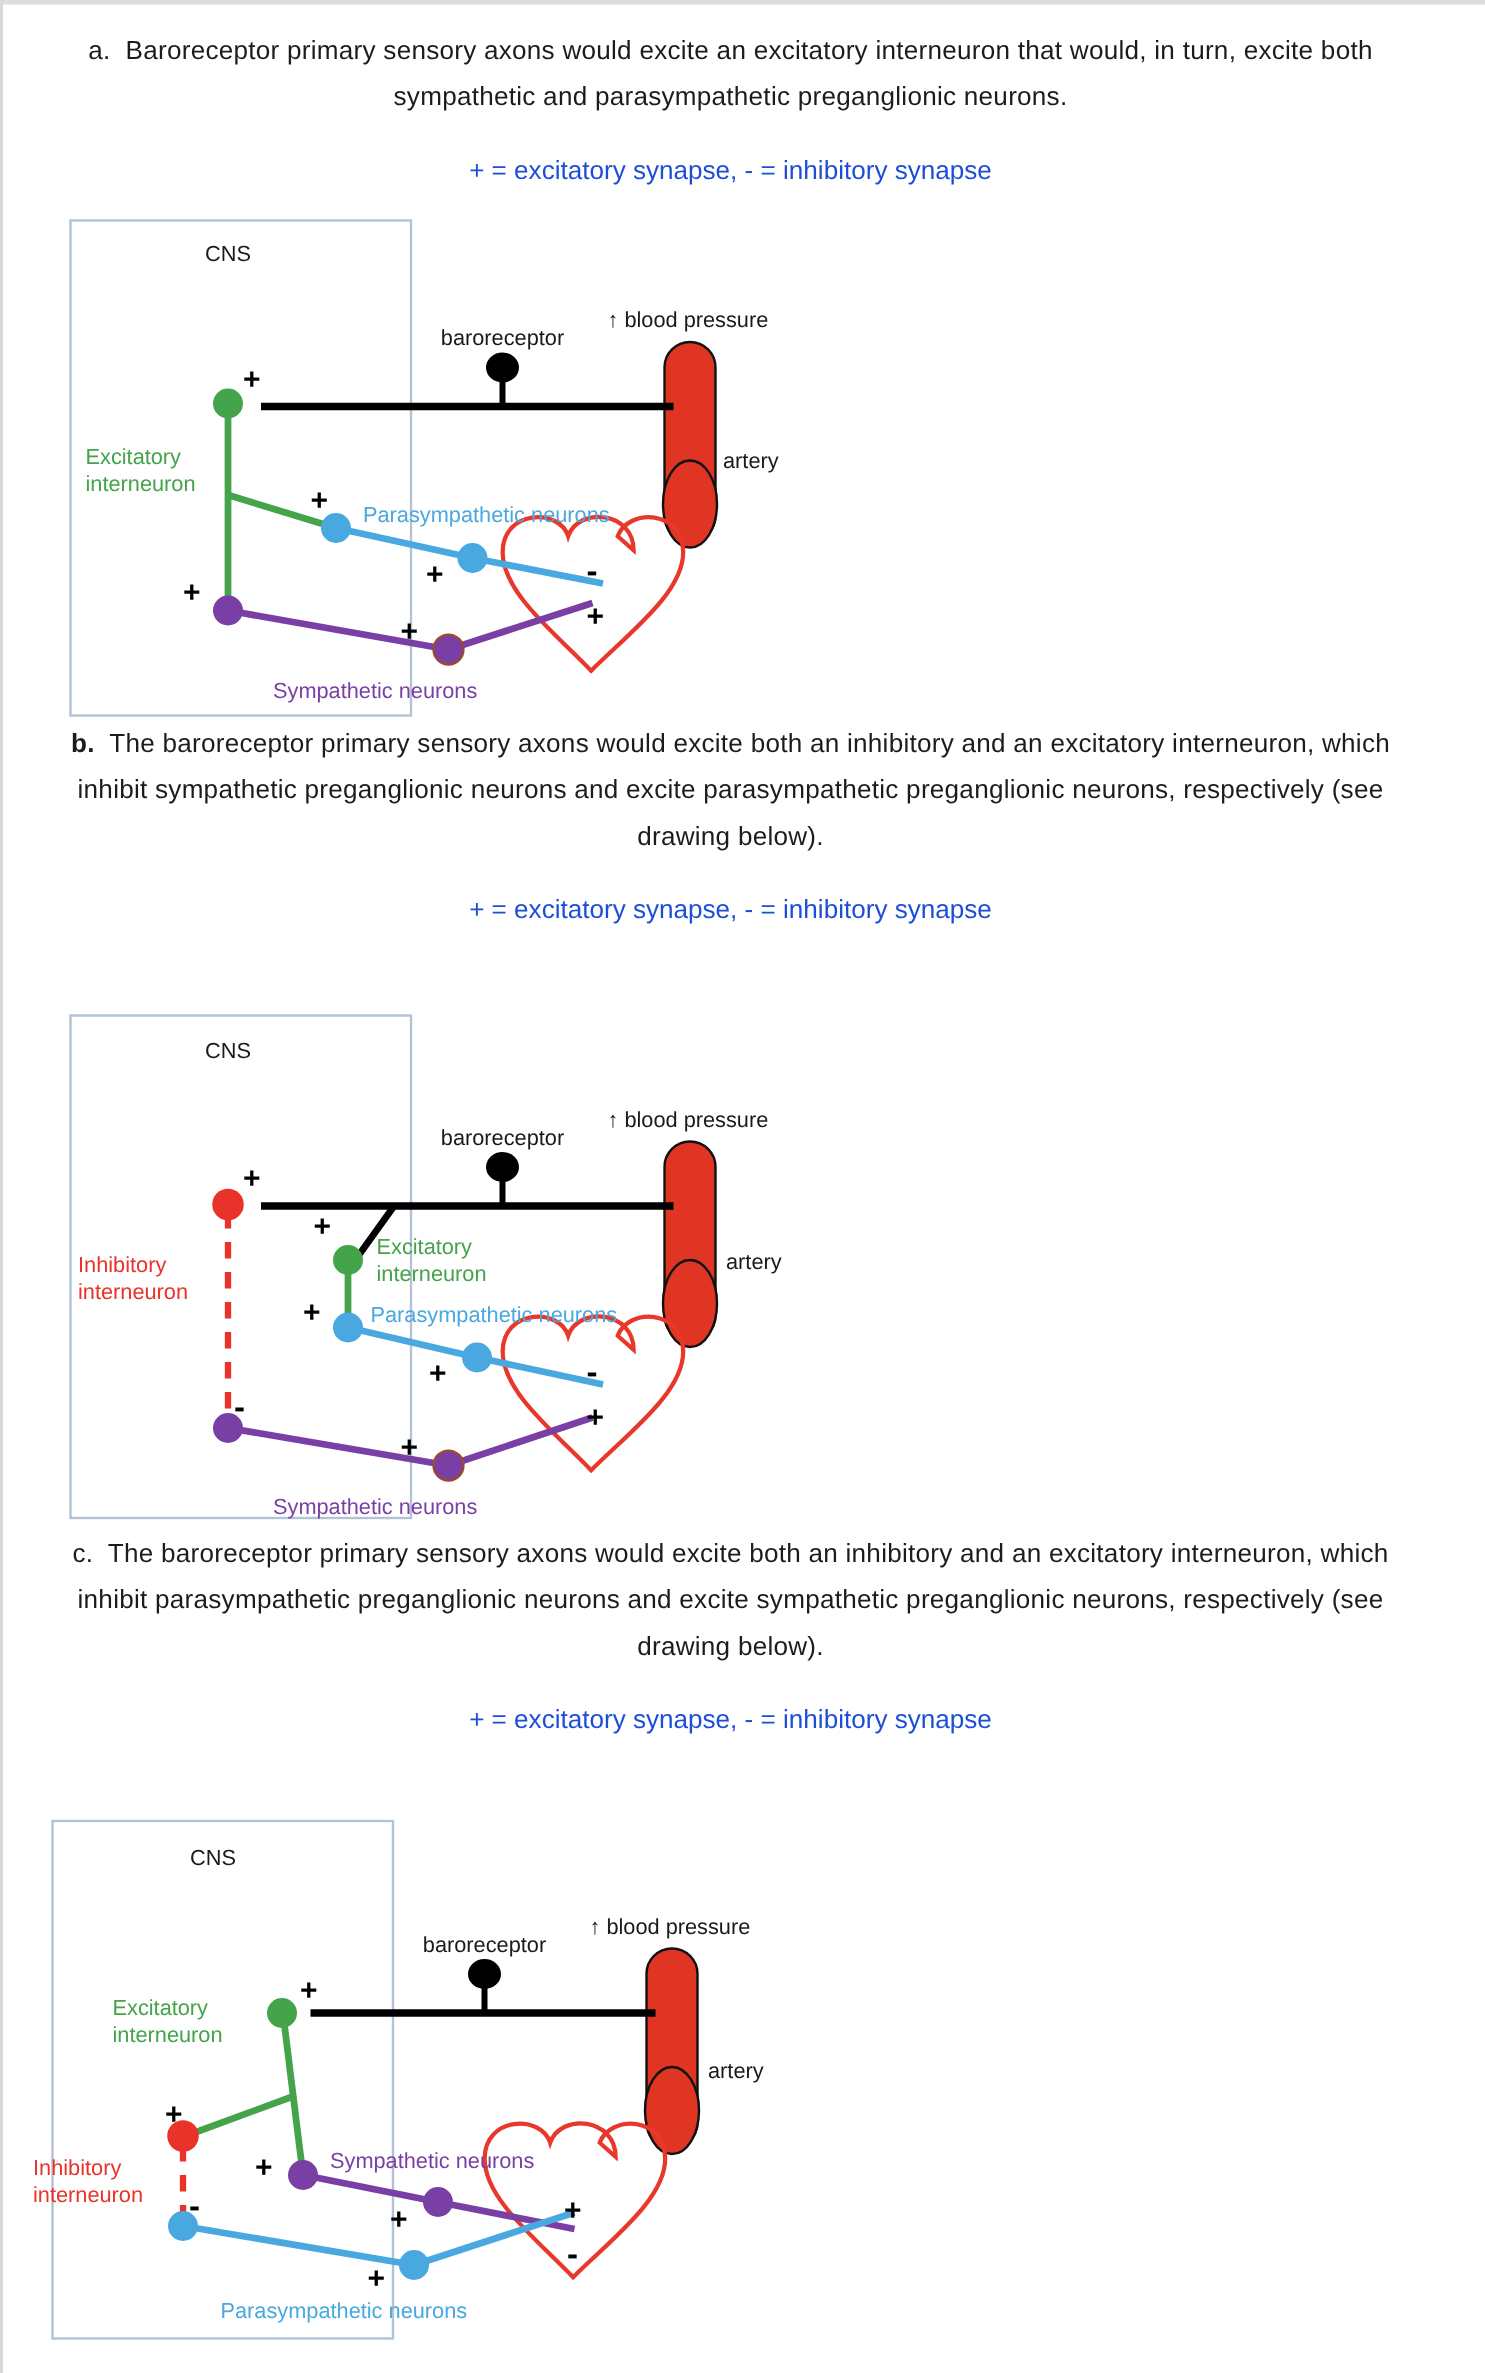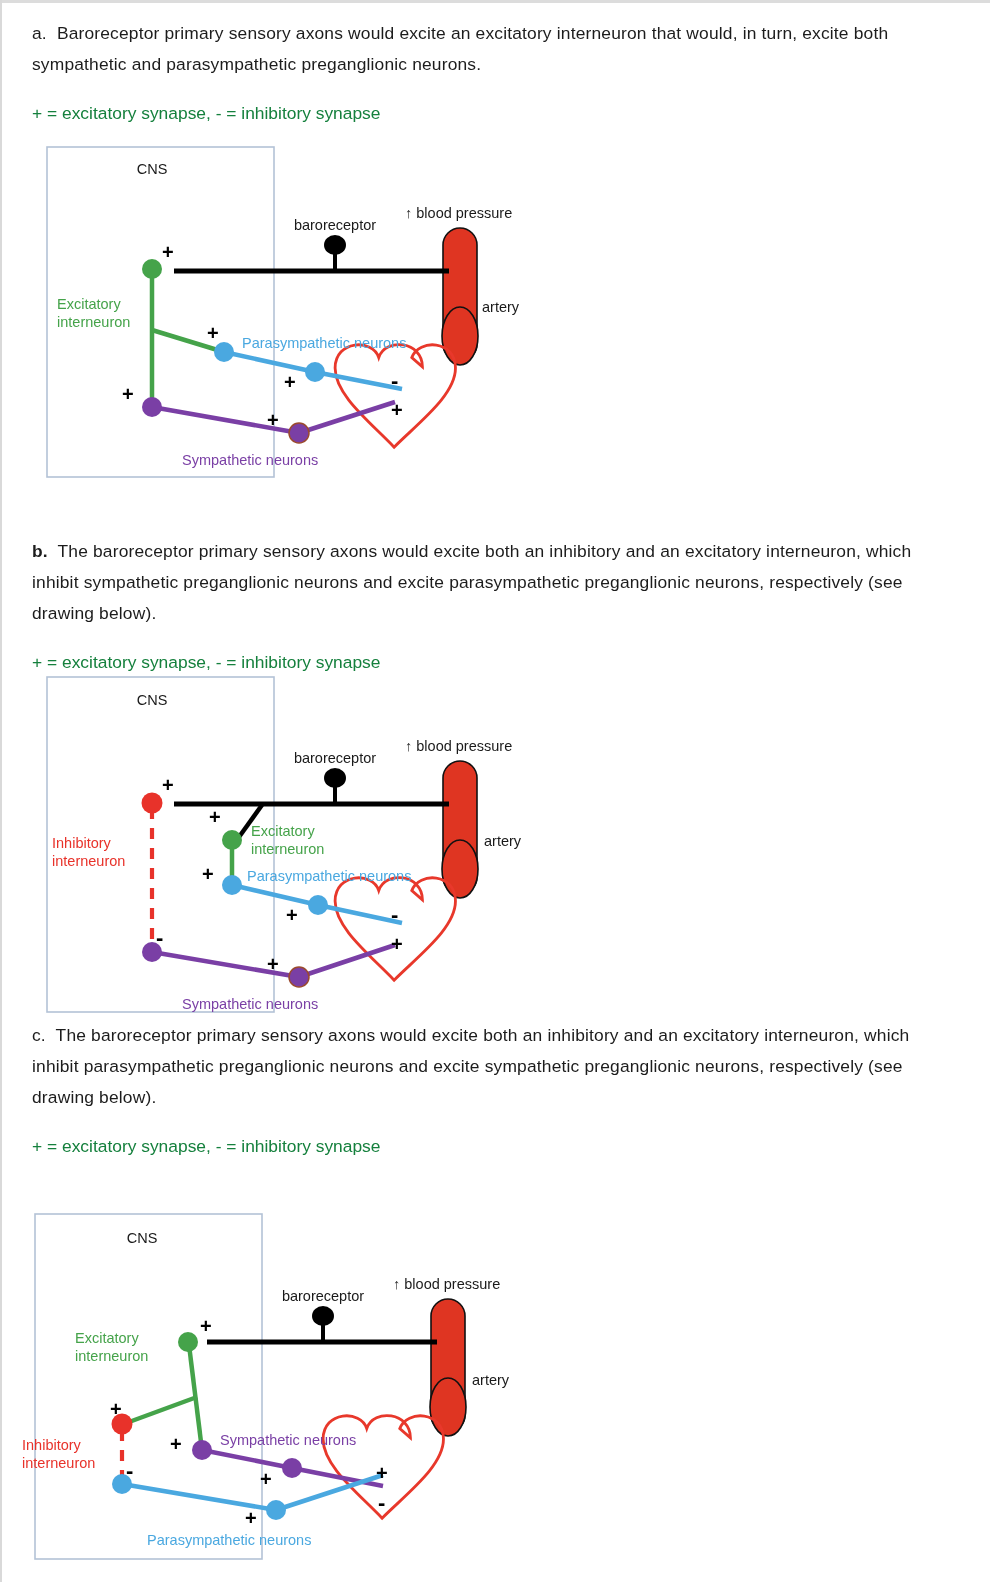--- a/index.html
+++ b/index.html
@@ -9,27 +9,27 @@
     color:#1a1a1a;
     -webkit-font-smoothing:antialiased;
   }
   .page{
     position:absolute;inset:0;
     border-left:2px solid #d9d9d9;
     box-sizing:border-box;
     overflow:hidden;
   }
   .topline{position:absolute;left:0;top:0;width:990px;height:3px;background:#dcdcdc;}
-  .block{position:absolute;left:30px;width:910px;}
+  .block{position:absolute;left:30px;width:910px;text-align:center;}
   .para{
     font-size:17.4px;line-height:31px;color:#1c1c1c;
     letter-spacing:0.01em;
   }
   .para b{font-weight:700;}
-  .legend{font-size:17.4px;line-height:31px;color:#15803d;}
+  .legend{font-size:17.4px;line-height:31px;color:#1d4ed8;}
   .fig{position:absolute;left:0;}
   svg{display:block;overflow:visible;}
   text{font-family:"Liberation Sans", sans-serif;}
   .lbl{font-size:14.5px;}
   .plus{font-size:20px;font-weight:700;fill:#000;font-family:"Liberation Sans", sans-serif;}
   .minus{font-size:22px;font-weight:700;fill:#000;font-family:"Liberation Sans", sans-serif;}
 </style>
 </head>
 <body>
 
@@ -85,21 +85,21 @@
     <text class="plus" x="160" y="119">+</text>
     <text class="plus" x="205" y="200">+</text>
     <text class="plus" x="120" y="261">+</text>
     <text class="plus" x="282" y="249">+</text>
     <text class="plus" x="265" y="287">+</text>
     <text class="minus" x="389" y="248">-</text>
     <text class="plus" x="389" y="277">+</text>
   </svg>
   </div>
 
-  <div class="block" style="top:536px;">
+  <div class="block" style="top:480px;">
     <div class="para">
       <b>b.</b>&nbsp;
       <span>The baroreceptor primary sensory axons would excite both an inhibitory and an excitatory interneuron, which inhibit sympathetic preganglionic neurons and excite parasympathetic preganglionic neurons, respectively (see drawing below).</span>
     </div>
     <div class="legend" style="margin-top:18px;">+ = excitatory synapse, - = inhibitory synapse</div>
   </div>
 
   <div class="fig" style="top:672px;">
   <svg width="600" height="345" viewBox="0 0 600 345">
     <rect x="45" y="5" width="227" height="335" fill="#ffffff" stroke="#b3c2d6" stroke-width="1.6"></rect>

